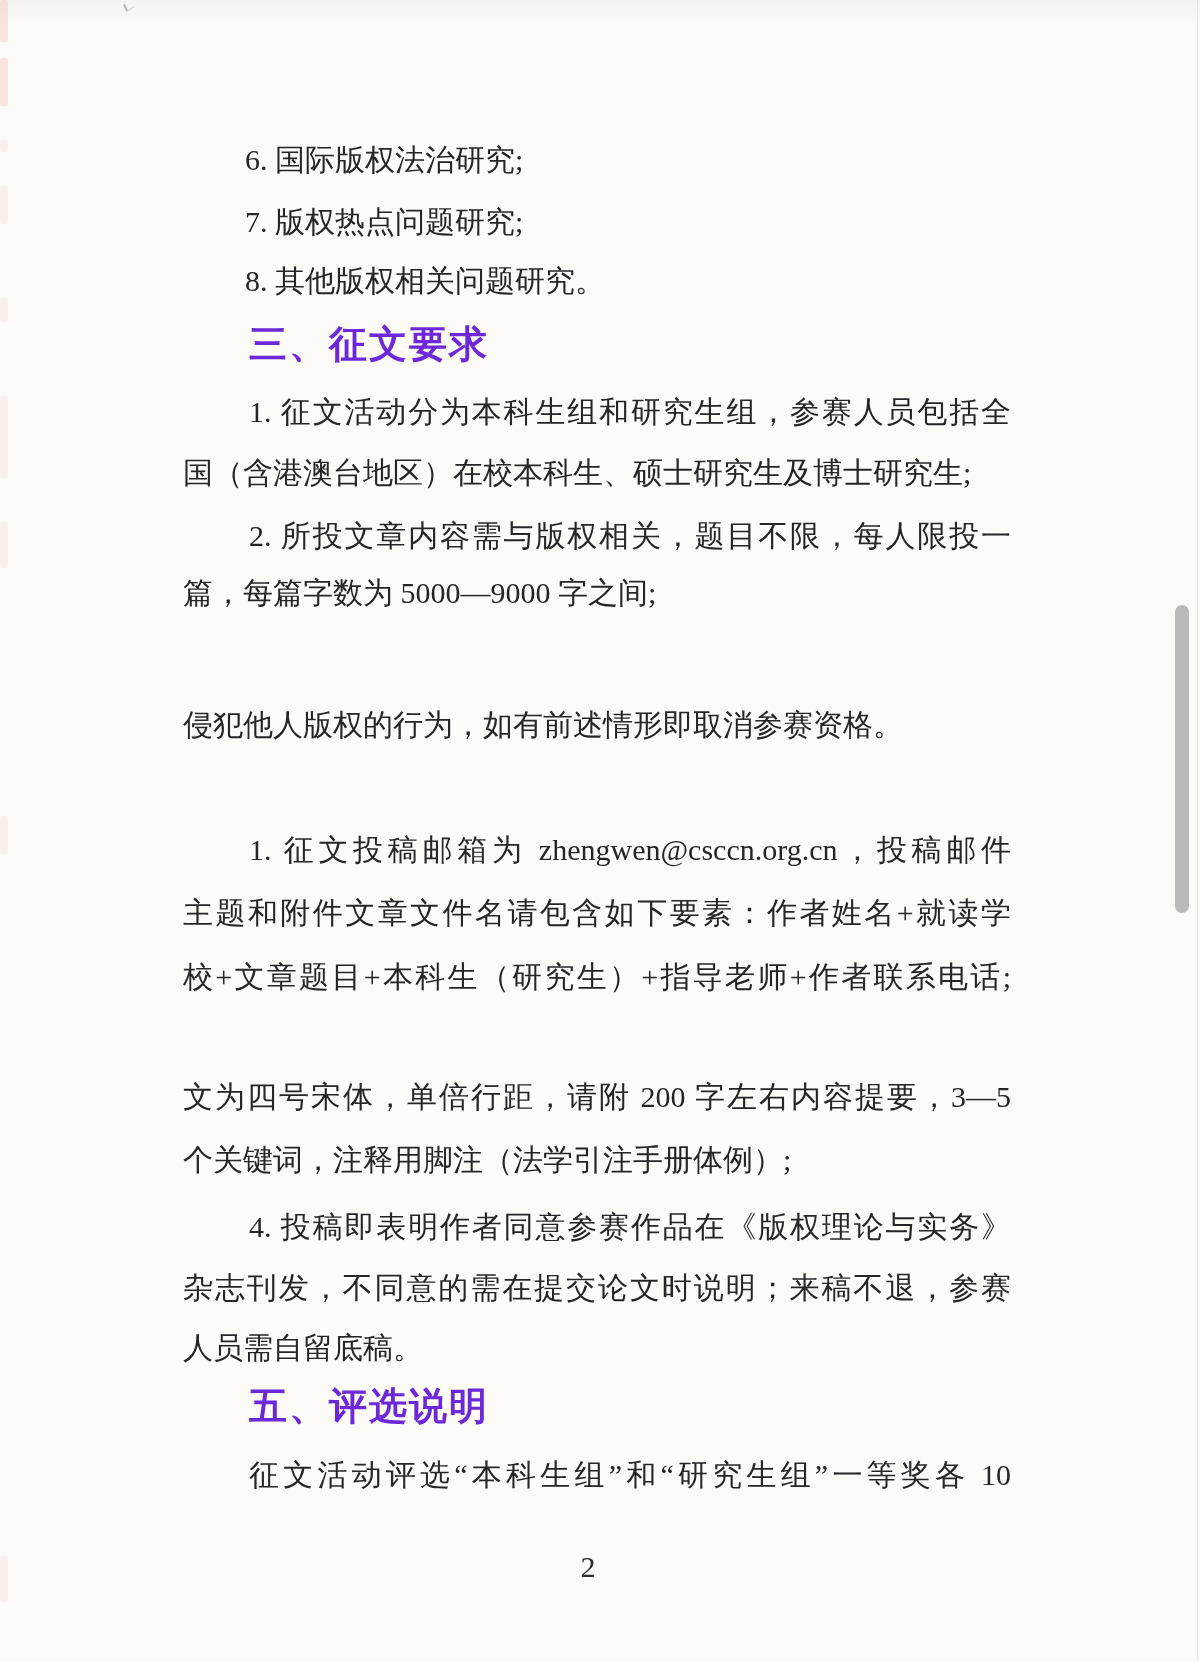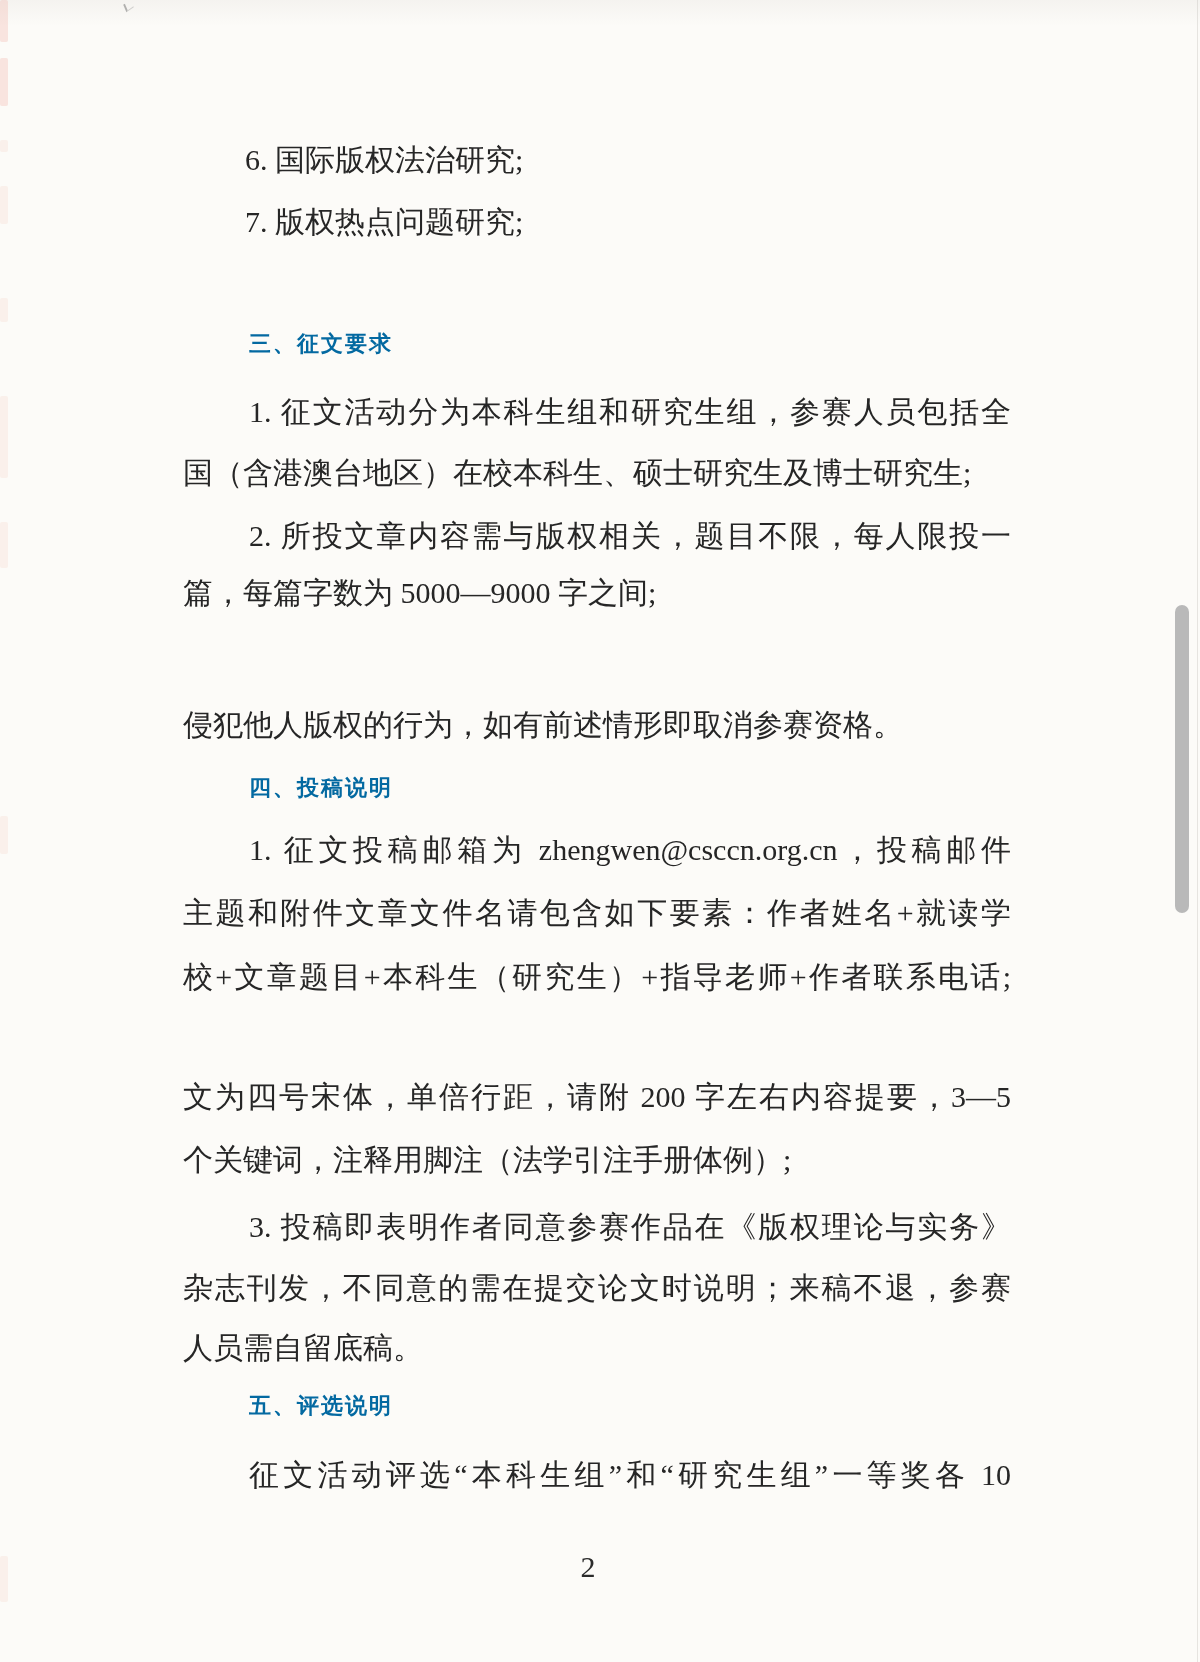--- a/index.html
+++ b/index.html
@@ -43,21 +43,21 @@
   .jf{ 
     white-space:normal;
     text-align:justify;
     text-align-last:justify;
   }
   .ind{padding-left:66px;width:762px;}   
   .list{padding-left:62px;width:766px;}  
   .heading{
     padding-left:66px;width:762px;
     font-family:"Liberation Sans","DejaVu Sans",sans-serif;
-    font-weight:bold;font-size:22px;color:#0369a1;
+    font-weight:bold;font-size:38px;color:#6d28d9;
     letter-spacing:2px;
   }
   .page-number{
     position:absolute;left:0;top:1550px;width:1176px;
     text-align:center;font-size:30px;color:#2b2b2b;
   }
   
   .scrollbar-thumb{
     position:absolute;left:1175px;top:605px;width:14px;height:308px;
     border-radius:7px;background:#b9b9b9;
@@ -77,37 +77,37 @@
   <div class="edge-mark faint" style="top:140px;height:12px"></div>
   <div class="edge-mark faint" style="top:186px;height:38px"></div>
   <div class="edge-mark faint" style="top:298px;height:24px"></div>
   <div class="edge-mark faint" style="top:396px;height:82px"></div>
   <div class="edge-mark faint" style="top:522px;height:46px"></div>
   <div class="edge-mark faint" style="top:816px;height:38px"></div>
   <div class="edge-mark faint" style="top:1556px;height:46px"></div>
 
   <div class="line list" style="top:138px">6.  国际版权法治研究;</div>
   <div class="line list" style="top:200px">7.  版权热点问题研究;</div>
+  <div class="line list" style="top:259px">8.  其他版权相关问题研究。</div>
 
   <div class="line heading" style="top:322px">三、征文要求</div>
 
   <div class="line ind jf" style="top:390px">1.  征文活动分为本科生组和研究生组，参赛人员包括全</div>
   <div class="line" style="top:451px">国（含港澳台地区）在校本科生、硕士研究生及博士研究生;</div>
   <div class="line ind jf" style="top:514px">2.  所投文章内容需与版权相关，题目不限，每人限投一</div>
   <div class="line" style="top:571px">篇，每篇字数为 5000—9000 字之间;</div>
   <div class="line" style="top:703px">侵犯他人版权的行为，如有前述情形即取消参赛资格。</div>
 
-  <div class="line heading" style="top:766px">四、投稿说明</div>
 
   <div class="line ind jf" style="top:828px">1.  征文投稿邮箱为 zhengwen@csccn.org.cn，投稿邮件</div>
   <div class="line jf" style="top:891px">主题和附件文章文件名请包含如下要素：作者姓名+就读学</div>
   <div class="line jf" style="top:955px">校+文章题目+本科生（研究生）+指导老师+作者联系电话;</div>
   <div class="line jf" style="top:1075px">文为四号宋体，单倍行距，请附 200 字左右内容提要，3—5</div>
   <div class="line" style="top:1138px">个关键词，注释用脚注（法学引注手册体例）;</div>
-  <div class="line ind jf" style="top:1205px">3.  投稿即表明作者同意参赛作品在《版权理论与实务》</div>
+  <div class="line ind jf" style="top:1205px">4.  投稿即表明作者同意参赛作品在《版权理论与实务》</div>
   <div class="line jf" style="top:1266px">杂志刊发，不同意的需在提交论文时说明；来稿不退，参赛</div>
   <div class="line" style="top:1326px">人员需自留底稿。</div>
 
   <div class="line heading" style="top:1384px">五、评选说明</div>
 
   <div class="line ind jf" style="top:1453px">征文活动评选“本科生组”和“研究生组”一等奖各 10</div>
 
   <div class="page-number">2</div>
 
   <div class="scrollbar-thumb"></div>

